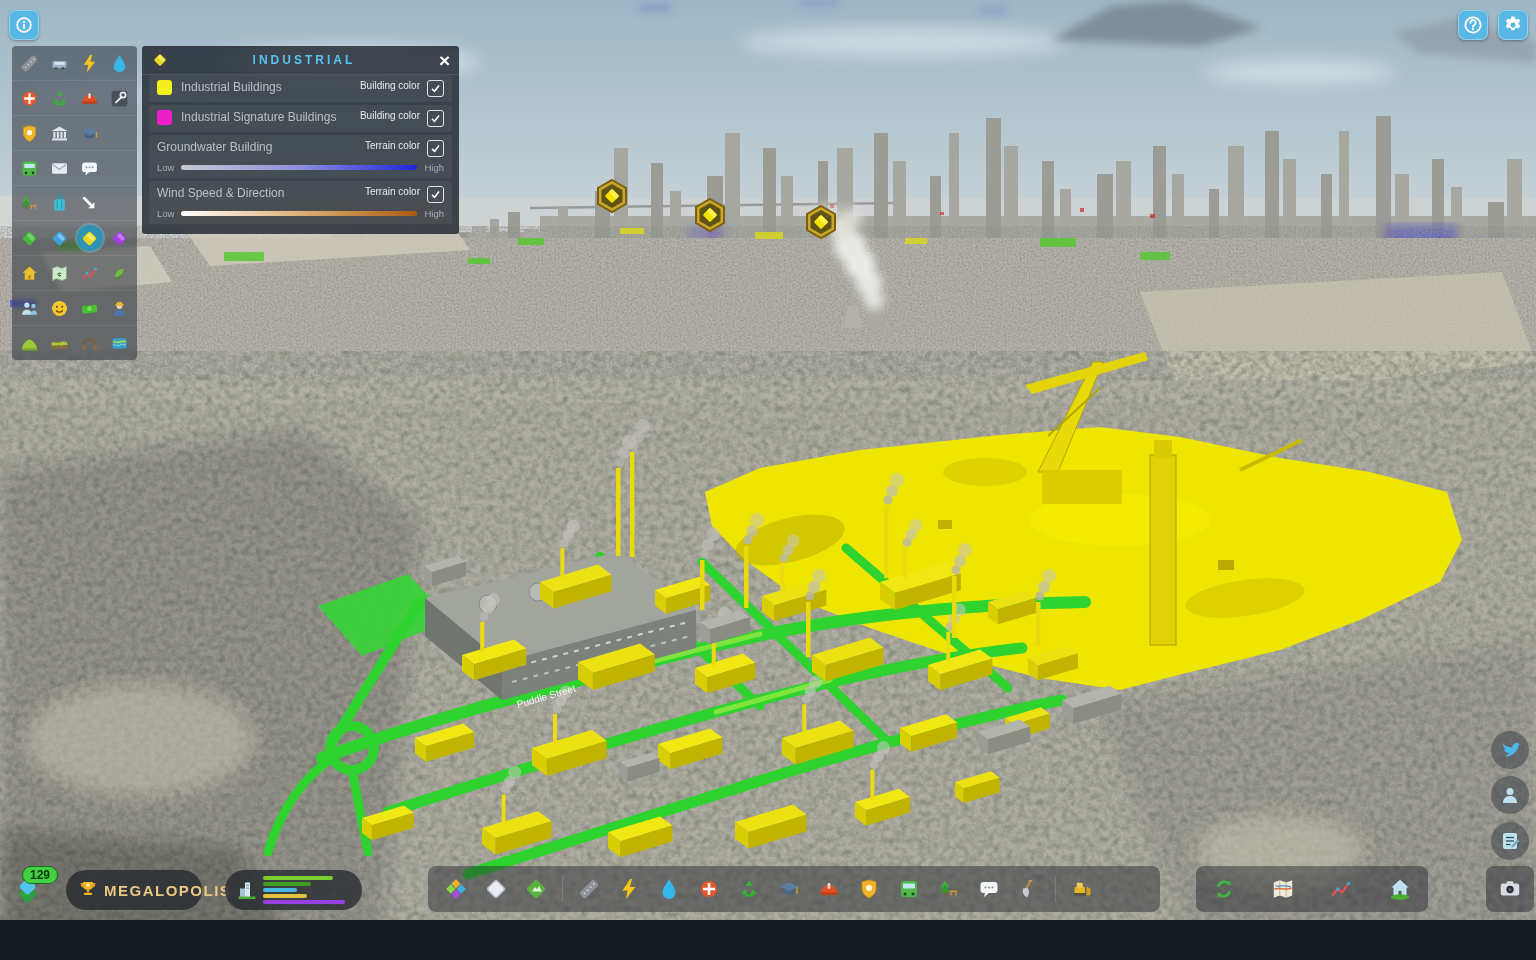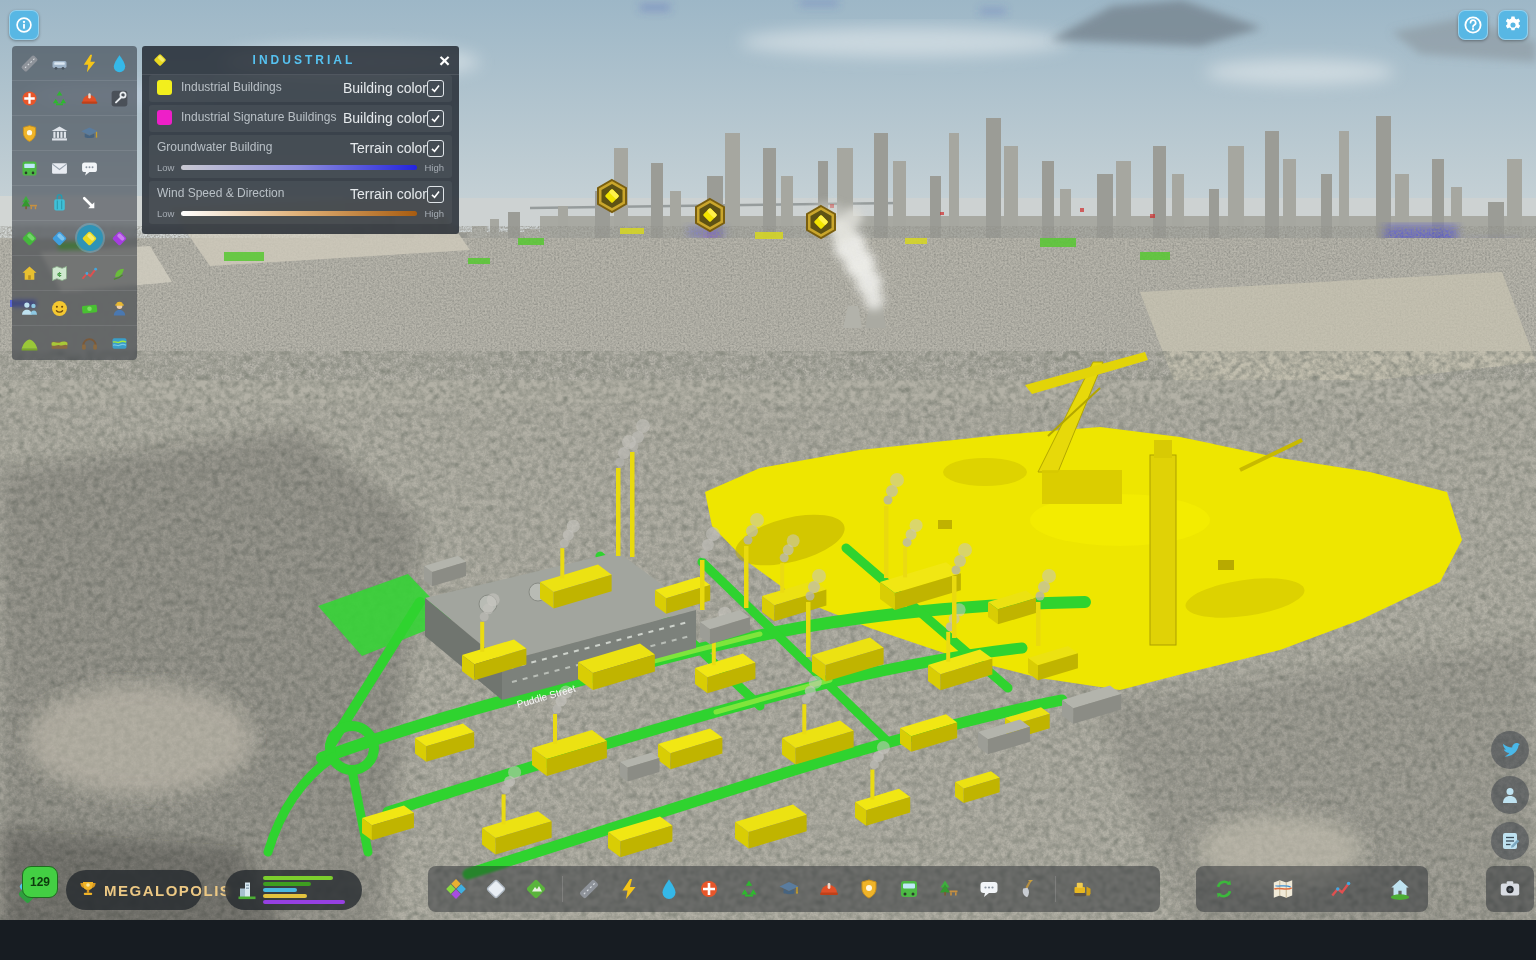--- a/index.html
+++ b/index.html
@@ -25,21 +25,21 @@
   
   #legend{position:absolute;left:142px;top:46px;width:317px;background:rgba(30,37,45,.82);
           border-radius:3px;backdrop-filter:blur(2px);color:#cfd5da;padding-bottom:7px;}
   #legend-header{display:flex;align-items:center;height:28px;padding:0 9px;border-bottom:1px solid rgba(255,255,255,.1);}
   #legend-title{flex:1;text-align:center;color:#56c2f0;font-size:12px;font-weight:bold;letter-spacing:3px;}
   #legend-close{color:#fff;font-size:19px;font-weight:bold;cursor:pointer;line-height:1;}
   #legend-section{font-size:11px;font-weight:bold;letter-spacing:1px;color:#e8ecef;padding:8px 11px 6px;}
   .leg-row{background:rgba(255,255,255,.055);margin:0 7px 3px;border-radius:3px;padding:5px 8px;}
   .leg-line{display:flex;align-items:flex-start;}
   .leg-label{flex:1;font-size:12px;color:#b9c0c6;}
-  .leg-mode{font-size:14px;color:#e6eaed;}
+  .leg-mode{font-size:10px;color:#e6eaed;margin-right:7px;}
   .leg-check{width:15px;height:15px;border:1.5px solid #dfe4e8;border-radius:3px;display:flex;
              align-items:center;justify-content:center;cursor:pointer;flex:none;}
   .leg-grad-line{display:flex;align-items:center;margin-top:5px;}
   .leg-low,.leg-high{font-size:9.5px;color:#a6adb4;flex:none;}
   .leg-bar{flex:1;height:5px;border-radius:3px;margin:0 7px;}
 
   
   .dock-btn{position:absolute;left:1491px;width:38px;height:38px;border-radius:50%;
             background:rgba(62,68,74,.55);display:flex;align-items:center;justify-content:center;cursor:pointer;}
 
@@ -47,21 +47,21 @@
   .bar-pill{position:absolute;top:870px;height:40px;background:rgba(28,33,39,.72);border-radius:20px;
             display:flex;align-items:center;backdrop-filter:blur(2px);}
   #tool-strip,#right-strip{position:absolute;top:866px;height:46px;background:rgba(32,36,42,.45);
             border-radius:8px;display:flex;align-items:center;backdrop-filter:blur(1px);}
   .tool-btn{width:26px;height:26px;margin:0 7px;display:flex;align-items:center;justify-content:center;cursor:pointer;}
   .tool-div{width:1px;height:26px;background:rgba(255,255,255,.14);margin:0 6px;}
   #milestone-title{color:#ecc884;font-size:15px;font-weight:bold;letter-spacing:1.5px;margin:0 16px 0 4px;}
   #demand-bars{display:flex;flex-direction:column;gap:2px;width:92px;margin:0 14px 0 4px;}
   .dbar{height:4px;border-radius:2px;}
   #ms-badge{position:absolute;left:22px;top:866px;background:#43cf43;color:#0d3a0d;font-weight:bold;
-            font-size:12px;padding:8px 7px;border-radius:9px;border:1.5px solid #1e6b1e;z-index:3;}
+            font-size:12px;padding:1px 7px;border-radius:9px;border:1.5px solid #1e6b1e;z-index:3;}
   #ms-icon{position:absolute;left:12px;top:876px;z-index:2;}
 
   
   #statusbar{position:absolute;left:0;top:920px;width:1536px;height:40px;background:#171c22;}
 
   
   .marker{position:absolute;width:36px;height:36px;margin:-18px 0 0 -18px;cursor:pointer;}
 </style>
 </head>
 <body>

